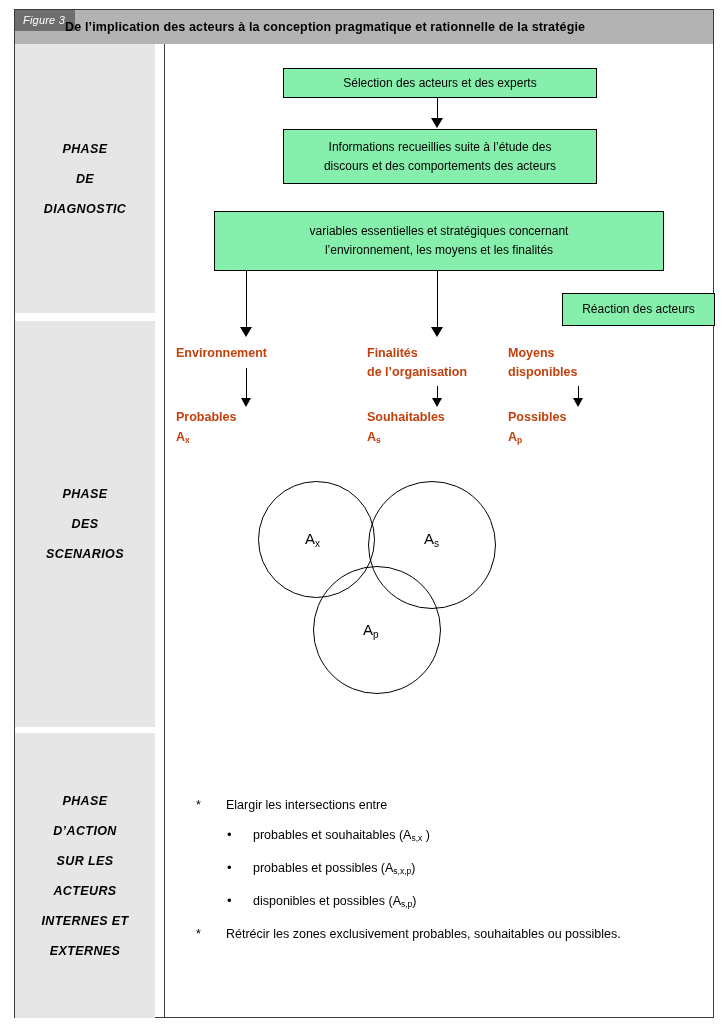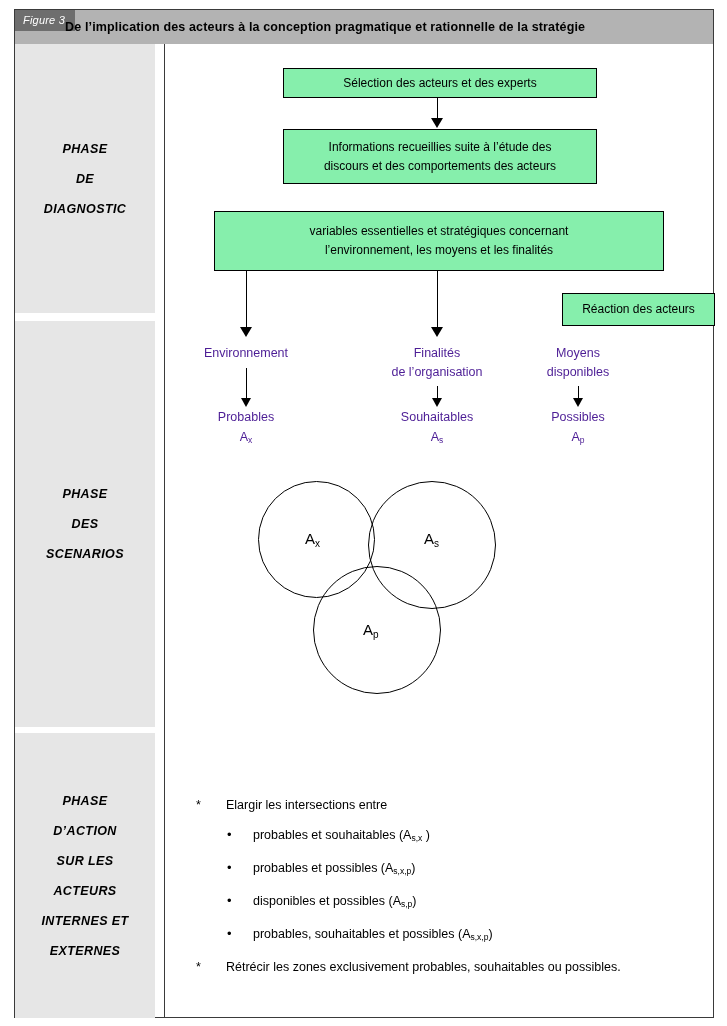--- a/index.html
+++ b/index.html
@@ -117,24 +117,25 @@
   .arrowhead.small{
     border-left:5px solid transparent;
     border-right:5px solid transparent;
     border-top:9px solid #000000;
   }
 
   
   .lbl{
     position:absolute;
     font-size:12.5px;
-    color:#4c1d95;
-    text-align:center;
+    color:#c2410c;
+    text-align:left;
     line-height:19px;
     white-space:nowrap;
+    font-weight:bold;
   }
   .lbl sub{ font-size:8.5px; vertical-align:-2px; }
 
   
   .circle{
     position:absolute;
     border:1px solid #000000;
     border-radius:50%;
     box-sizing:border-box;
     background:transparent;
@@ -297,23 +298,20 @@
     </div>
 
     <div class="b-row sub">
       <span class="star">•</span><span>probables et possibles (A</span><sub>s,x,p</sub><span>)</span>
     </div>
 
     <div class="b-row sub">
       <span class="star">•</span><span>disponibles et possibles (A</span><sub>s,p</sub><span>)</span>
     </div>
 
-    <div class="b-row sub">
-      <span class="star">•</span><span>probables, souhaitables et possibles (A</span><sub>s,x,p</sub><span>)</span>
-    </div>
 
     <div class="b-row">
       <span class="star">*</span><span>Rétrécir les zones exclusivement probables, souhaitables ou possibles.</span>
     </div>
 
   </div>
 
 </div>
 
 </body></html>

